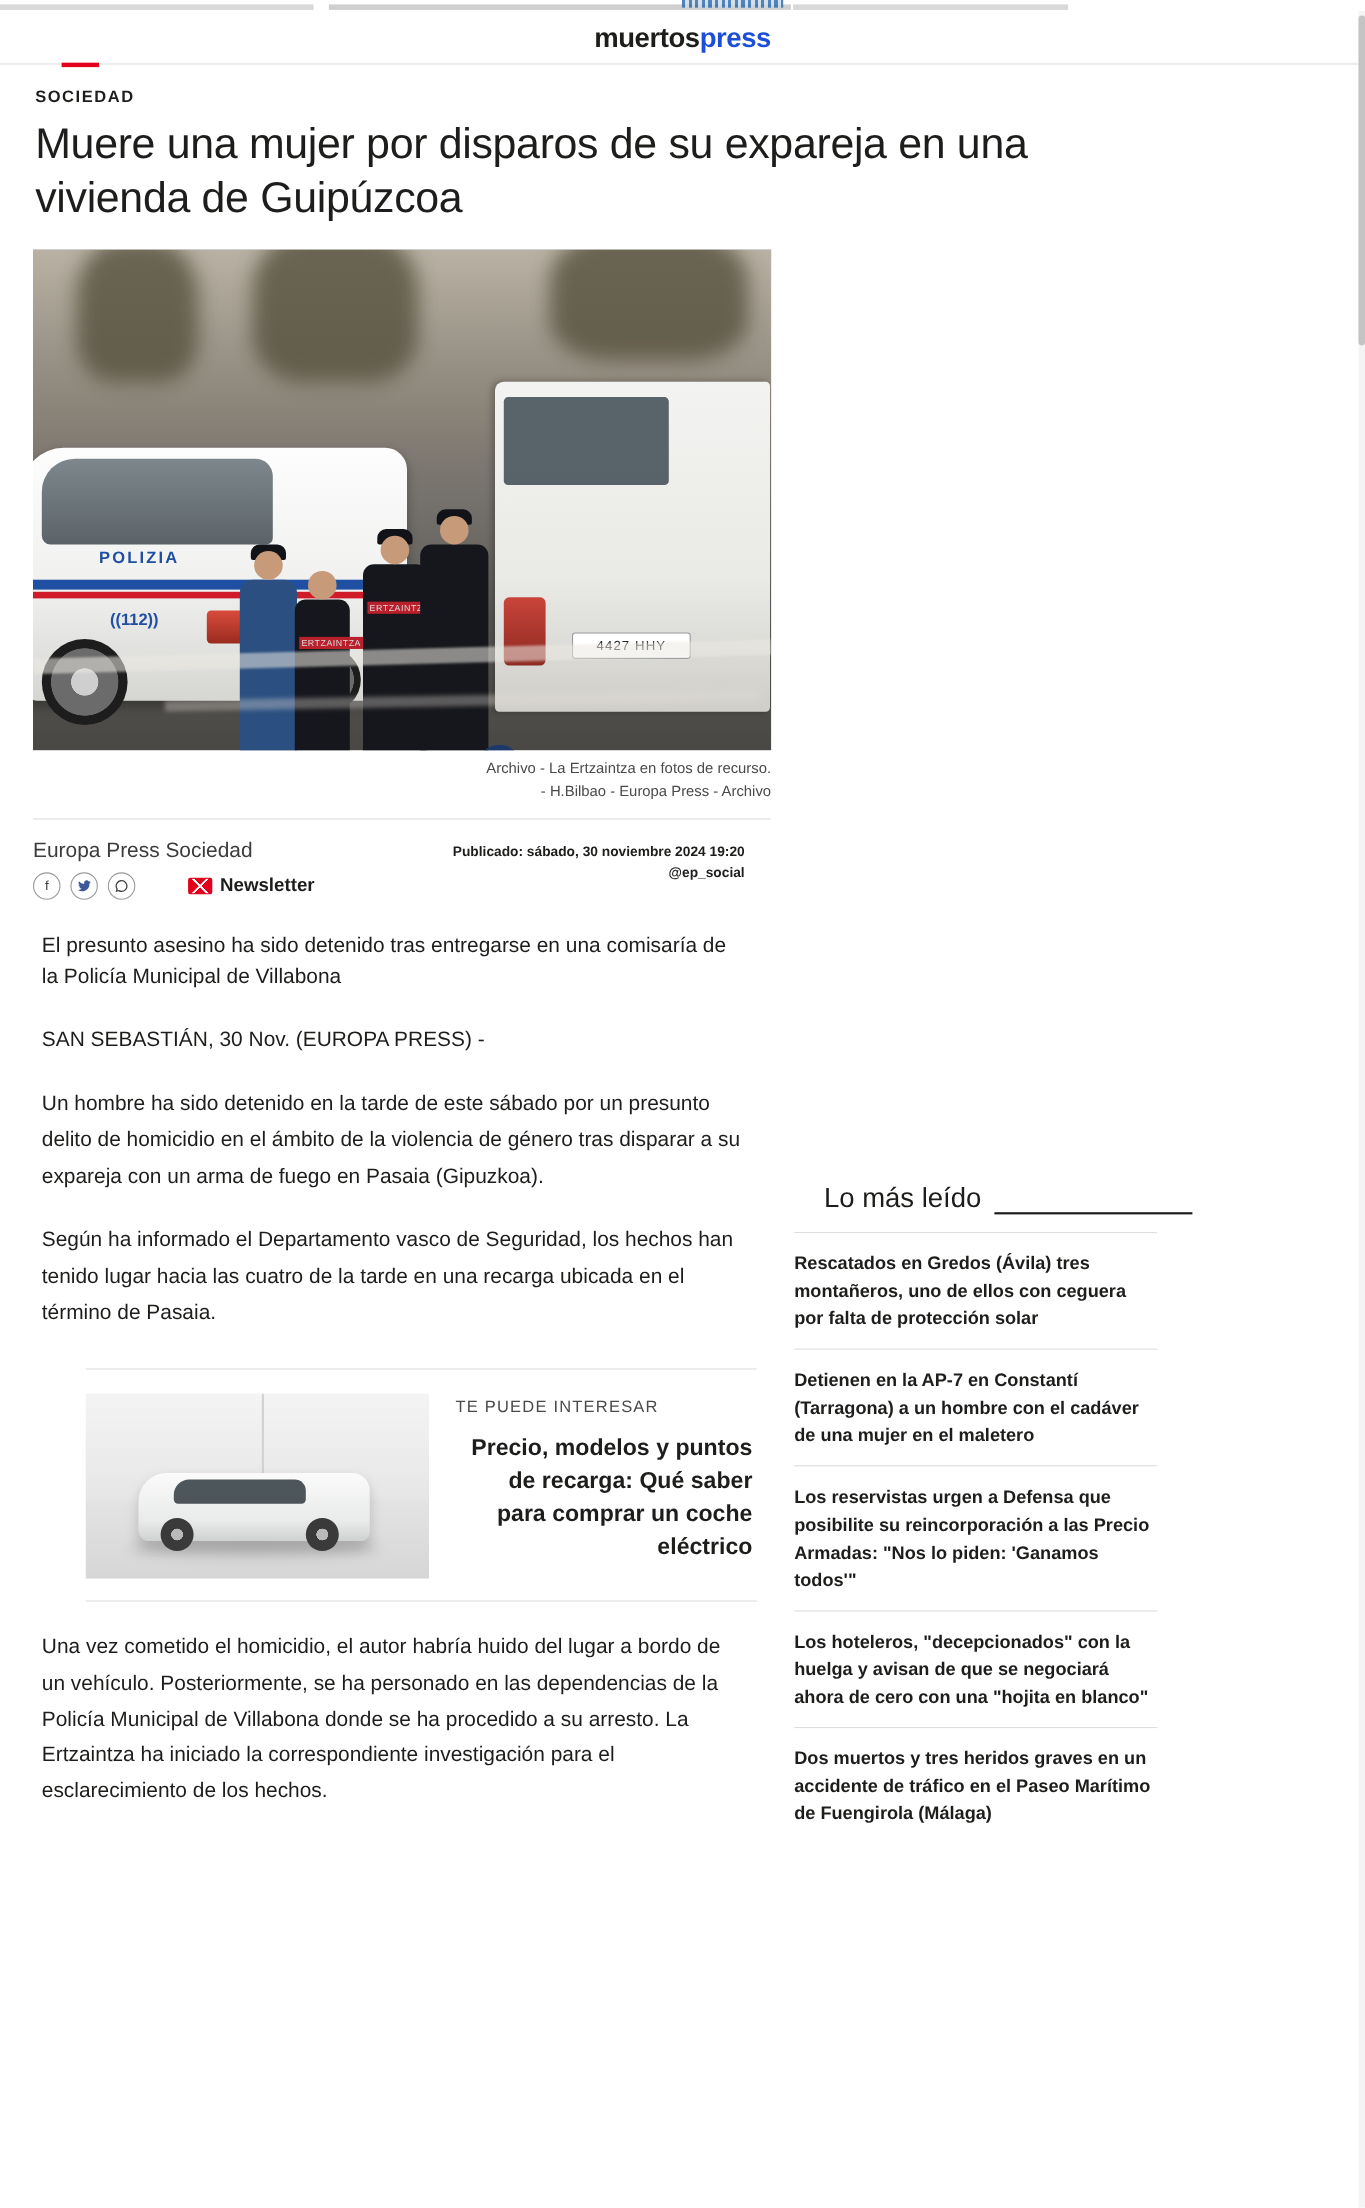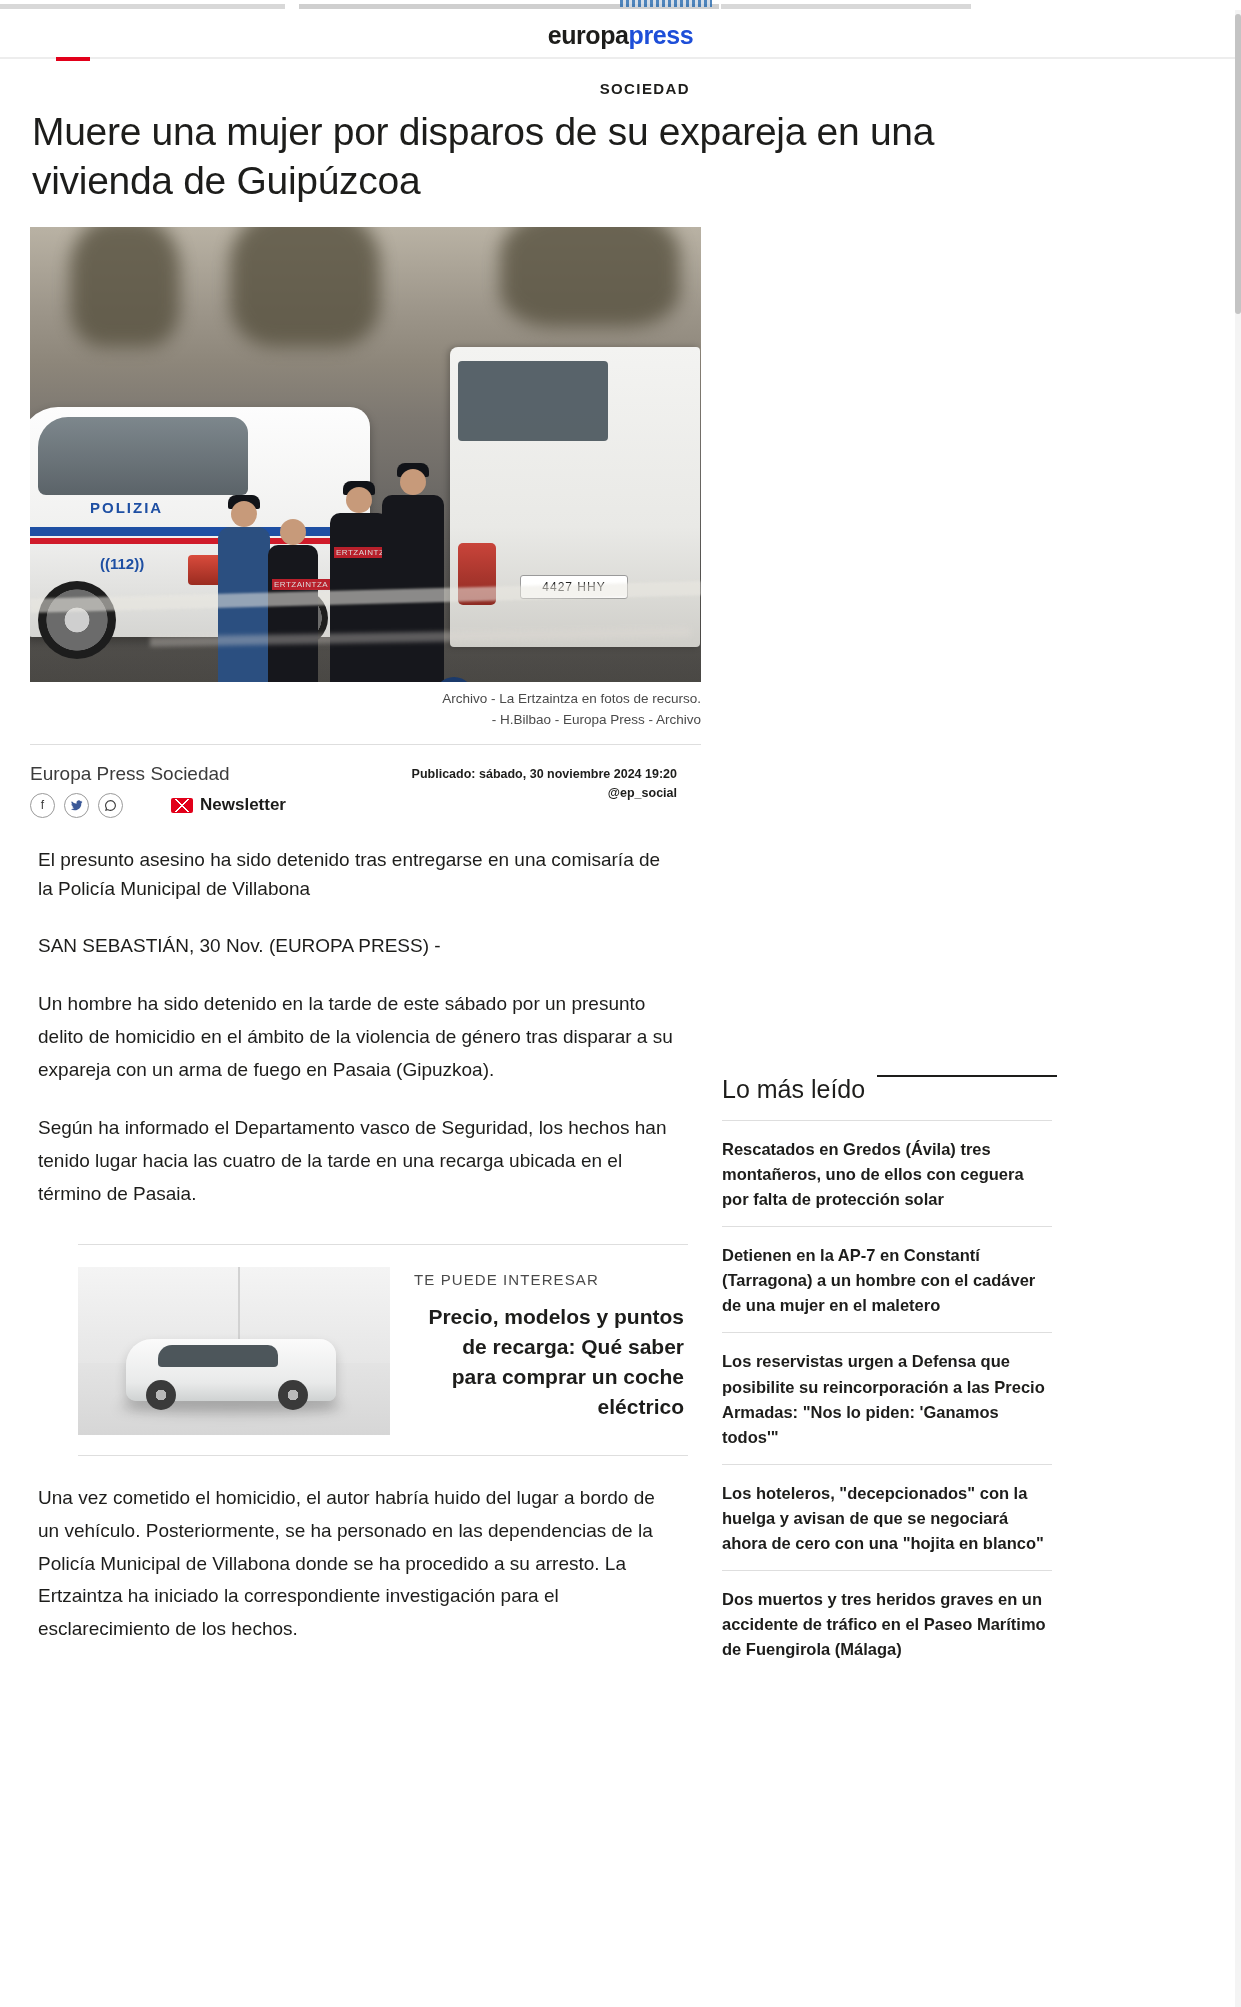--- a/index.html
+++ b/index.html
@@ -89,21 +89,20 @@
     position: absolute;
     top: 70px; left: 30px;
     width: 660px;
   }
   .kicker {
     font-size: 15px;
     font-weight: bold;
     letter-spacing: 1.4px;
     color: #1d1d1b;
     margin: 10px 0 10px 2px;
-    text-align: right;
   }
   h1.headline {
     font-size: 39px;
     line-height: 1.26;
     font-weight: 400;
     color: #1d1d1b;
     margin: 0 0 22px 2px;
     letter-spacing: -0.3px;
     width: 935px;
   }
@@ -432,22 +431,23 @@
     text-align: right;
   }
 
   
   .rail {
     position: absolute;
     top: 1075px; left: 722px;
     width: 330px;
   }
   .rail-head {
-    display: flex; align-items: flex-start; gap: 12px;
+    display: flex; align-items: flex-end; gap: 12px;
     margin-bottom: 16px;
+    margin-left: 27px;
   }
   .rail-title {
     font-size: 25px;
     color: #1d1d1b;
     white-space: nowrap;
   }
   .rail-rule {
     flex: 1 1 auto;
     height: 2px;
     background: #1d1d1b;
@@ -490,21 +490,21 @@
   </div>
   <div class="tab-bar-blue"></div>
 </div>
 
 <div class="nav-chip">
   <span>‹</span>
 </div>
 
 <div class="site-header">
   <div class="brand">
-    <span class="b1">europa</span><span class="b2">press</span>
+    <span class="b1">muertos</span><span class="b2">press</span>
   </div>
   <div class="header-accent"></div>
 </div>
 
 <div class="article">
 
   <div class="kicker">SOCIEDAD</div>
 
   <h1 class="headline">Muere una mujer por disparos de su expareja en una vivienda de Guipúzcoa</h1>
 

